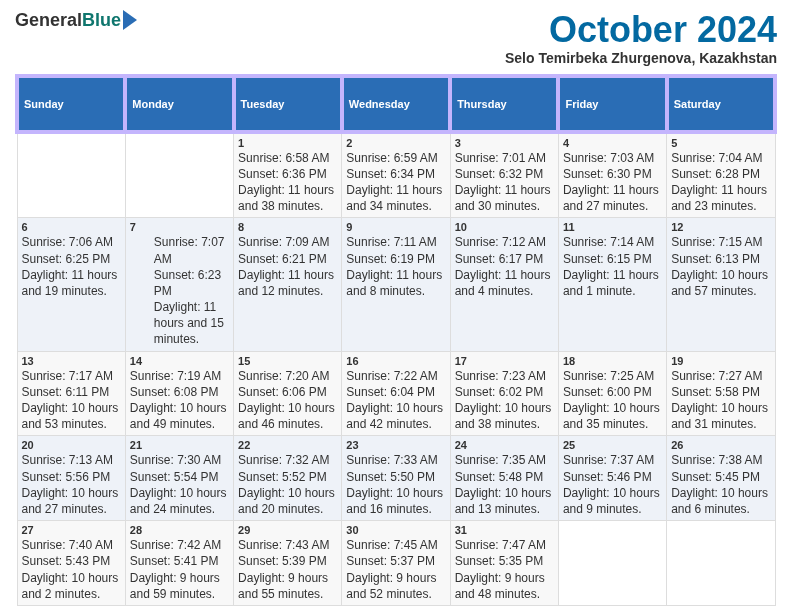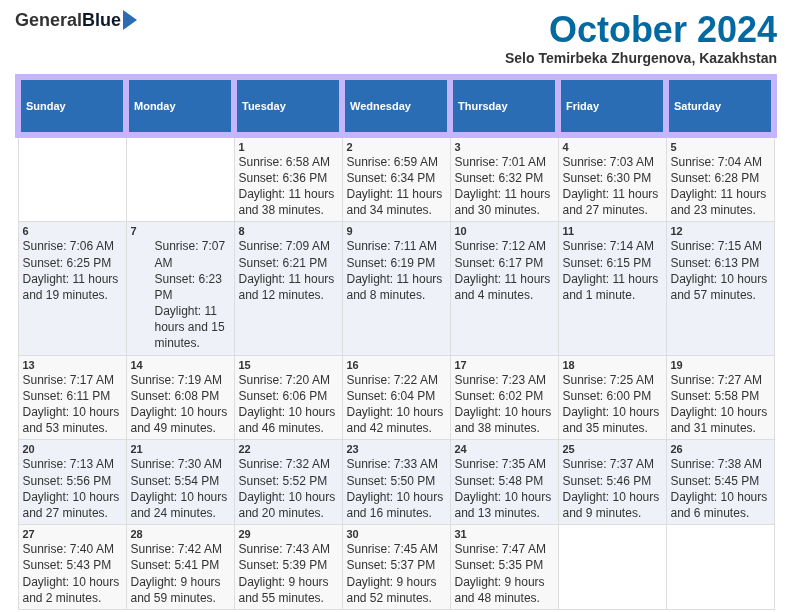--- a/index.html
+++ b/index.html
@@ -32,21 +32,21 @@
       align-items: center;
     }
     .logo-general {
       font-size: 18px;
       font-weight: bold;
       color: #333;
     }
     .logo-blue {
       font-size: 18px;
       font-weight: bold;
-      color: #0f172a;
+      color: #0f766e;
     }
     .logo-arrow {
       width: 0;
       height: 0;
       border-top: 10px solid transparent;
       border-bottom: 10px solid transparent;
       border-left: 14px solid #2a6db5;
       margin-left: 2px;
       margin-top: -2px;
     }
@@ -69,21 +69,21 @@
       border-collapse: collapse;
       font-size: 9px;
     }
     .calendar-table thead tr th {
       background-color: #2a6db5;
       color: #fff;
       padding: 20px 5px;
       text-align: left;
       font-size: 11px;
       font-weight: bold;
-      border: 6px solid #c4b5fd;
+      border: 4px solid #c4b5fd;
     }
     .calendar-table tbody tr td {
       border: 1px solid #ddd;
       vertical-align: top;
       padding: 3px 4px;
       width: calc(100% / 7);
       height: 82px;
       background: #fff;
     }
     .calendar-table tbody tr:nth-child(odd) td {

